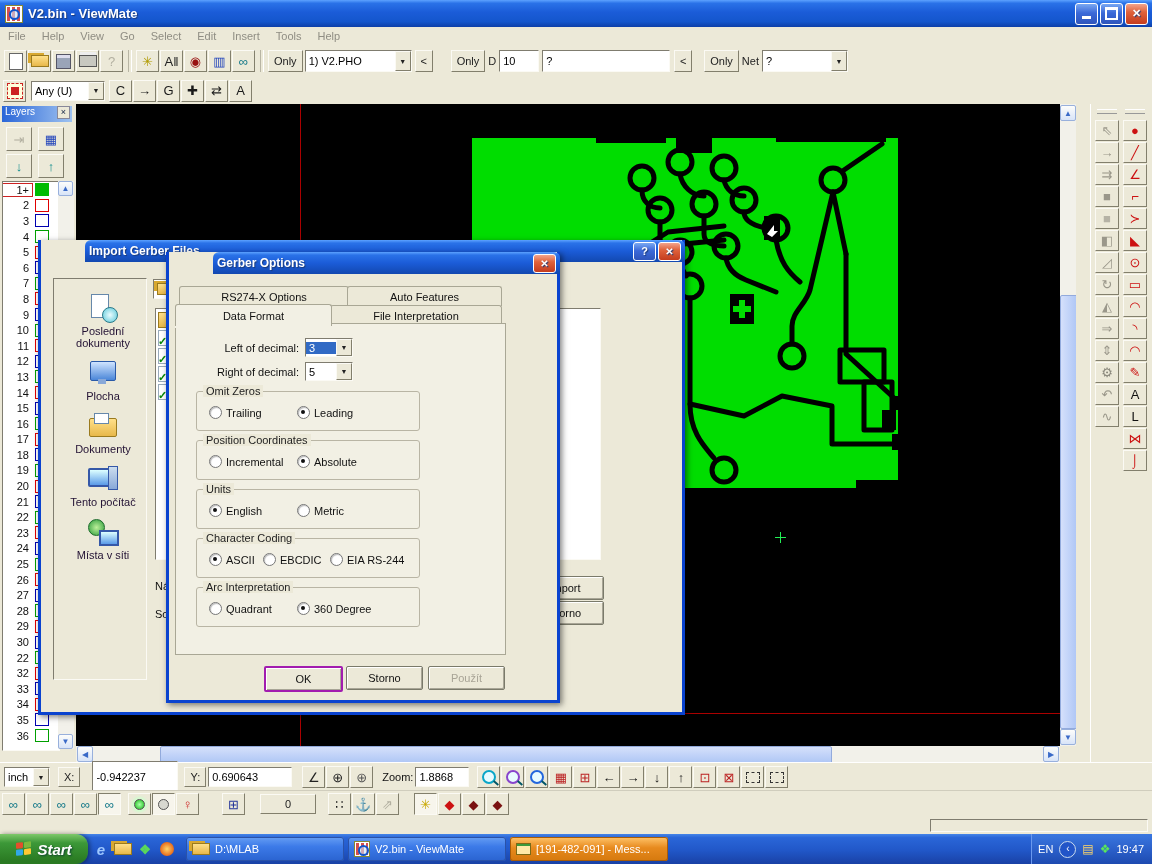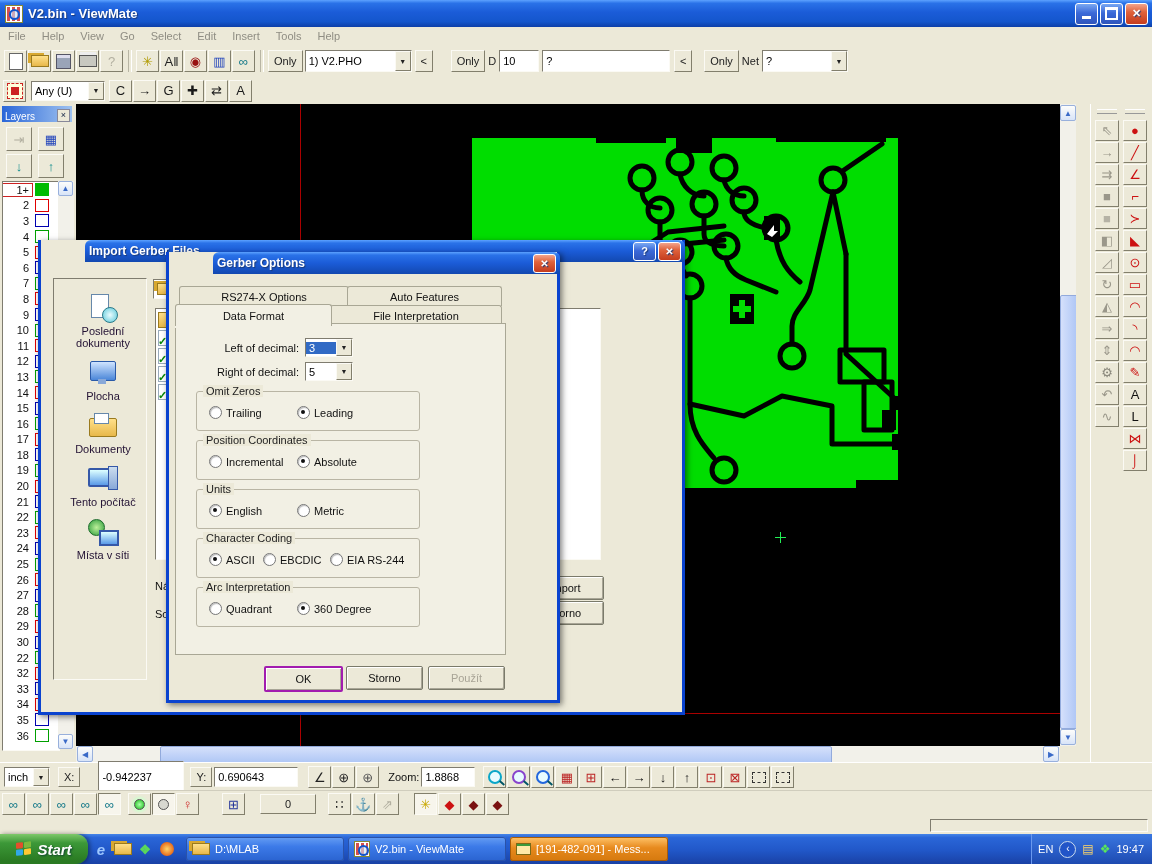--- a/index.html
+++ b/index.html
@@ -48,21 +48,21 @@
   .ic-lamp{width:9px;height:9px;border-radius:50%;border:1px solid #555;}
   .ic-lamp.on{background:radial-gradient(#aaffaa,#11bb11);box-shadow:0 0 3px 2px #cfc;}
   .ic-lamp.off{background:#d8d8d0;}
   .ic-dash{width:12px;height:9px;border:1px dashed #333;}
   .ic-sel{width:14px;height:14px;background:#ffd;border:1px dashed #c22;position:relative;}
   .ic-sel::after{content:"";position:absolute;inset:3px;background:#c22;}
   .ic-msg{width:13px;height:10px;background:#ffe9a8;border:1px solid #7a6a18;box-shadow:inset 0 2px 0 #3c9a3c;}
   
   #layers{position:absolute;left:0;top:104px;width:76px;height:658px;background:#ece9d8;border-right:1px solid #aaa;}
   #layers-title{position:absolute;left:2px;top:2px;width:70px;height:16px;
-    background:linear-gradient(90deg,#2a66d8,#9ec2f0);color:#fff;font-size:10px;display:flex;align-items:flex-end;padding-left:3px;box-sizing:border-box;}
+    background:linear-gradient(90deg,#2a66d8,#9ec2f0);color:#fff;font-size:10px;display:flex;align-items:flex-start;padding-left:3px;box-sizing:border-box;}
   #layers-title .x{margin-left:auto;margin-right:2px;color:#124;background:#ece9d8;width:11px;height:11px;font-size:9px;line-height:11px;text-align:center;border:1px solid #889;}
   .lay-btn{position:absolute;width:26px;height:24px;}
   #layer-list{position:absolute;left:2px;top:77px;width:56px;height:568px;background:#fff;border:1px solid;border-color:#7f7c6f #fbfaf4 #fbfaf4 #7f7c6f;overflow:hidden;}
   .layer-row{height:15.6px;display:flex;align-items:center;}
   .layer-row .num{width:26px;text-align:right;padding-right:3px;font-size:11px;color:#111;}
   .layer-row .box{width:12px;height:11px;border:1px solid #000;background:#fff;margin-left:3px;}
   .layer-row.sel .num{outline:1px solid #c22;}
   #layer-scroll{position:absolute;left:58px;top:77px;width:16px;height:568px;background:#f2f1ea;}
   .scr-btn{background:linear-gradient(#fdfdfb,#d8e4f8);border:1px solid #98b0dc;border-radius:2px;color:#3a6ac8;
     display:flex;align-items:center;justify-content:center;font-size:8px;box-sizing:border-box;}
@@ -744,21 +744,21 @@
     <div class="pbtn" style="left:177px;top:414px;width:75px">Storno</div>
     <div class="pbtn dis" style="left:259px;top:414px;width:75px">Použít</div>
   </div>
 
   <div id="status1">
     <span class="combo" style="width:46px;height:20px;margin-left:4px">
       <span class="val">inch</span>
       <span class="carrow">▼</span>
     </span>
     <span class="minibtn" style="margin-left:8px;height:20px">X:</span>
-    <span class="sunken" style="width:86px;height:32px;margin-left:18px">-0.942237</span>
+    <span class="sunken" style="width:86px;height:32px;margin-left:12px">-0.942237</span>
     <span class="minibtn" style="margin-left:6px;height:20px">Y:</span>
     <span class="sunken" style="width:84px;height:20px;margin-left:2px">0.690643</span>
     <span id="measure-group" style="display:flex;align-items:center;margin-left:10px">
         <div class="tbtn">
           <span class="glyph" style="color: rgb(34, 34, 34);">∠</span>
         </div>
         <div class="tbtn">
           <span class="glyph" style="color: rgb(34, 34, 34);">⊕</span>
         </div>
         <div class="tbtn">

